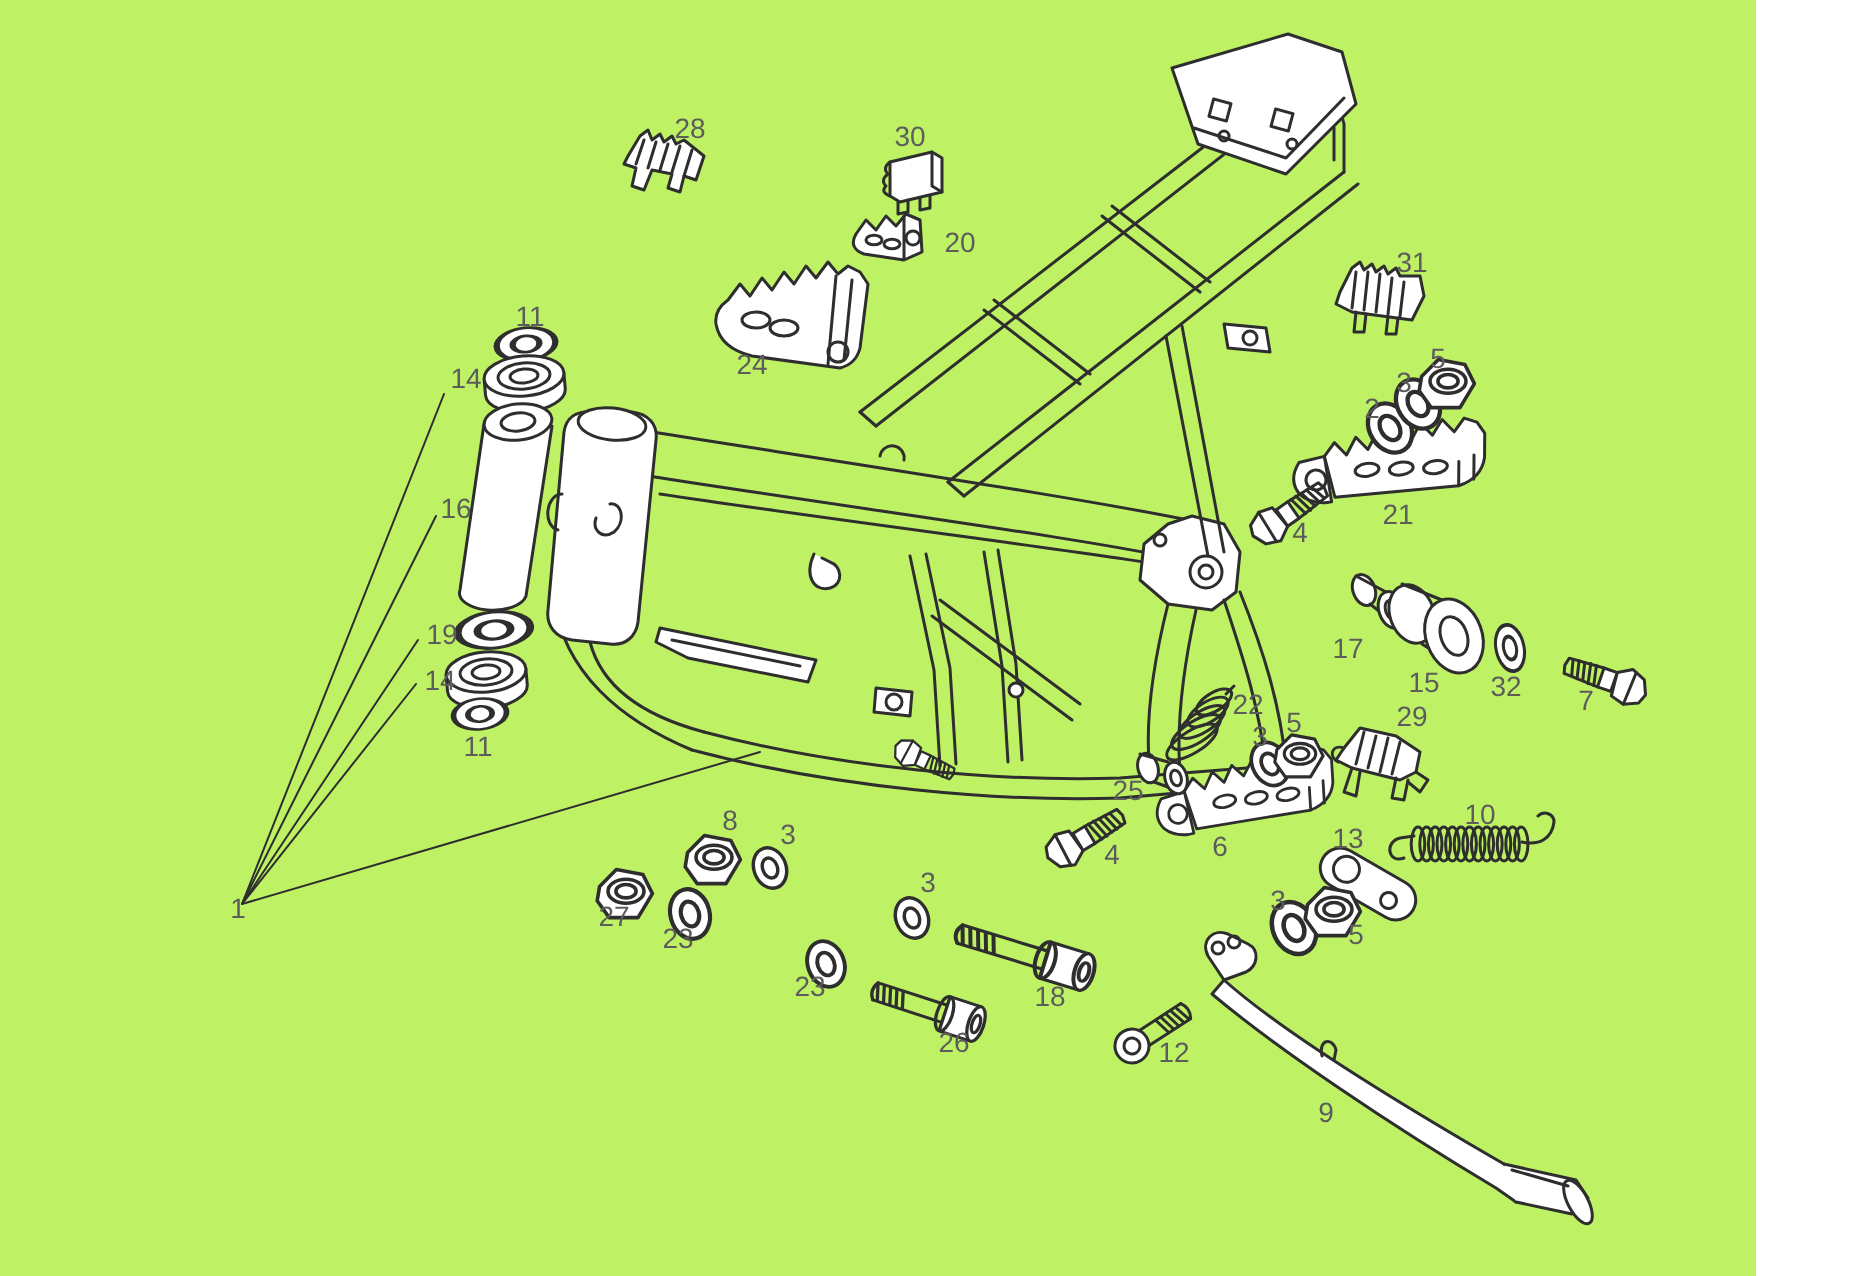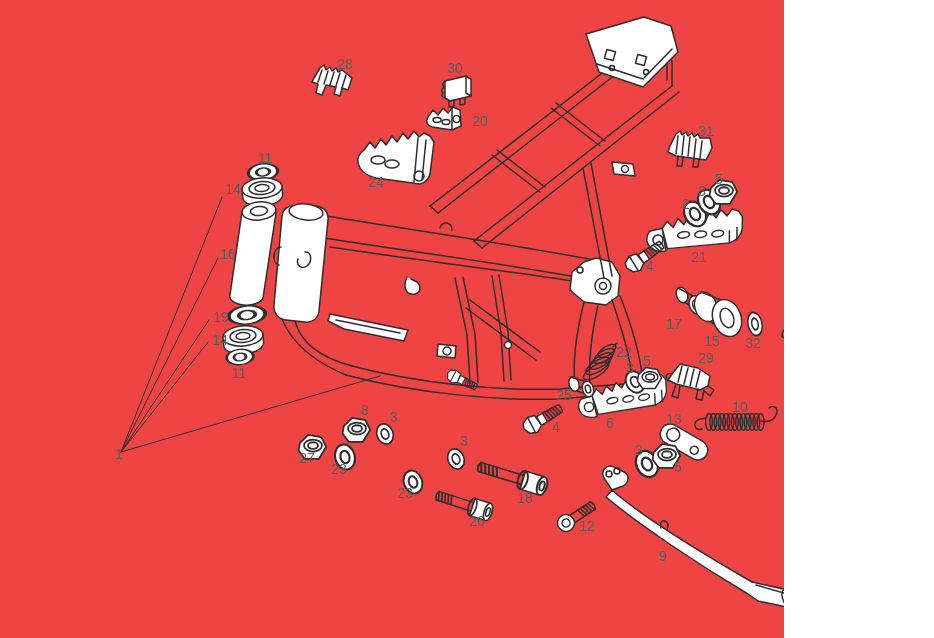--- a/index.html
+++ b/index.html
@@ -1,16 +1,16 @@
 <!DOCTYPE html>
 <html><head>
 <meta charset="utf-8">
 <style>
   html,body{margin:0;padding:0;background:#ffffff;}
-  .page{width:784px;height:638px;position:relative;background:#ef4444;overflow:hidden;}
+  .page{width:878px;height:638px;position:relative;background:#bef264;overflow:hidden;}
   svg{display:block;stroke:#2e2e2e;fill:none;stroke-width:1.5;stroke-linecap:round;stroke-linejoin:round;}
   .thin{stroke-width:1;}
   .labels text{stroke:none;fill:#5c5c5c;text-anchor:middle;
     font-family:"Liberation Sans","DejaVu Sans",sans-serif;font-size:14px;}
 </style>
 </head>
 <body>
 
 <div class="page">
 <svg viewBox="0 0 934 638" width="934" height="638">

